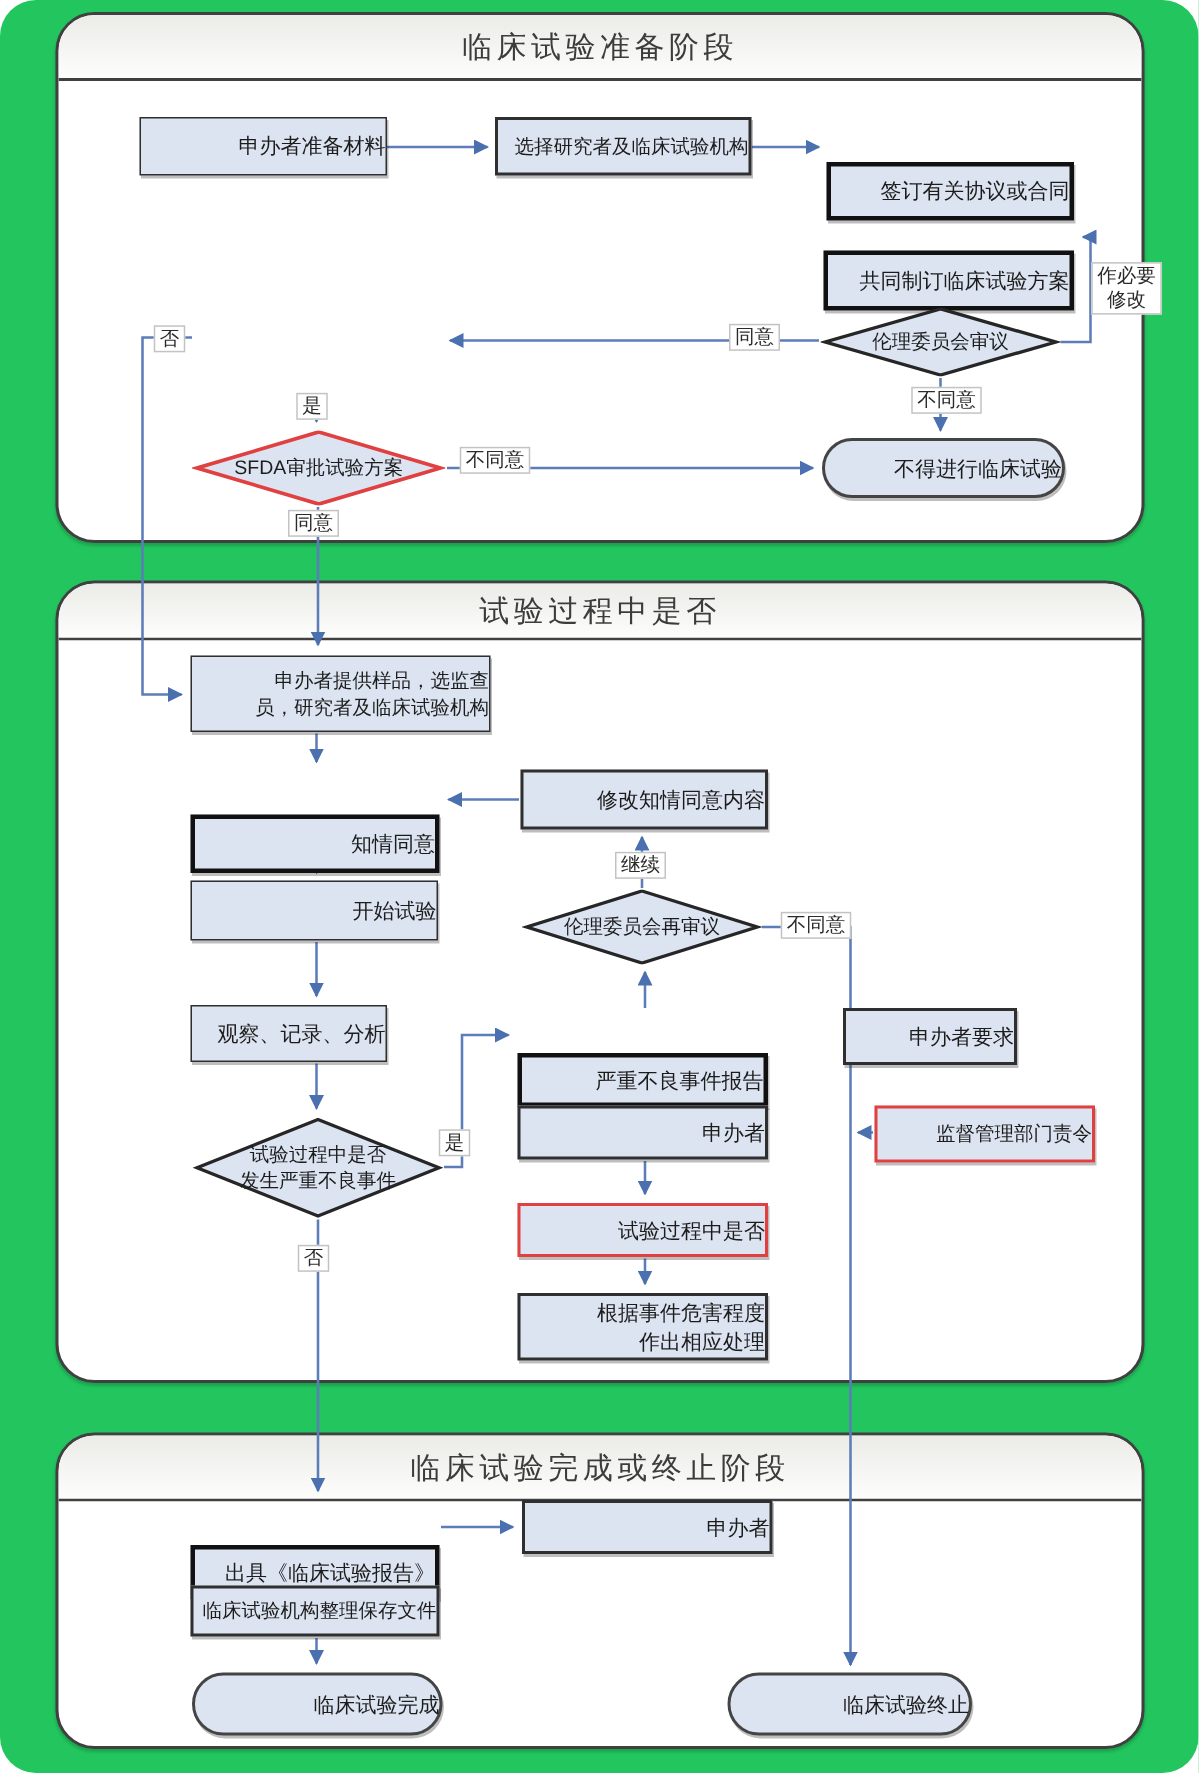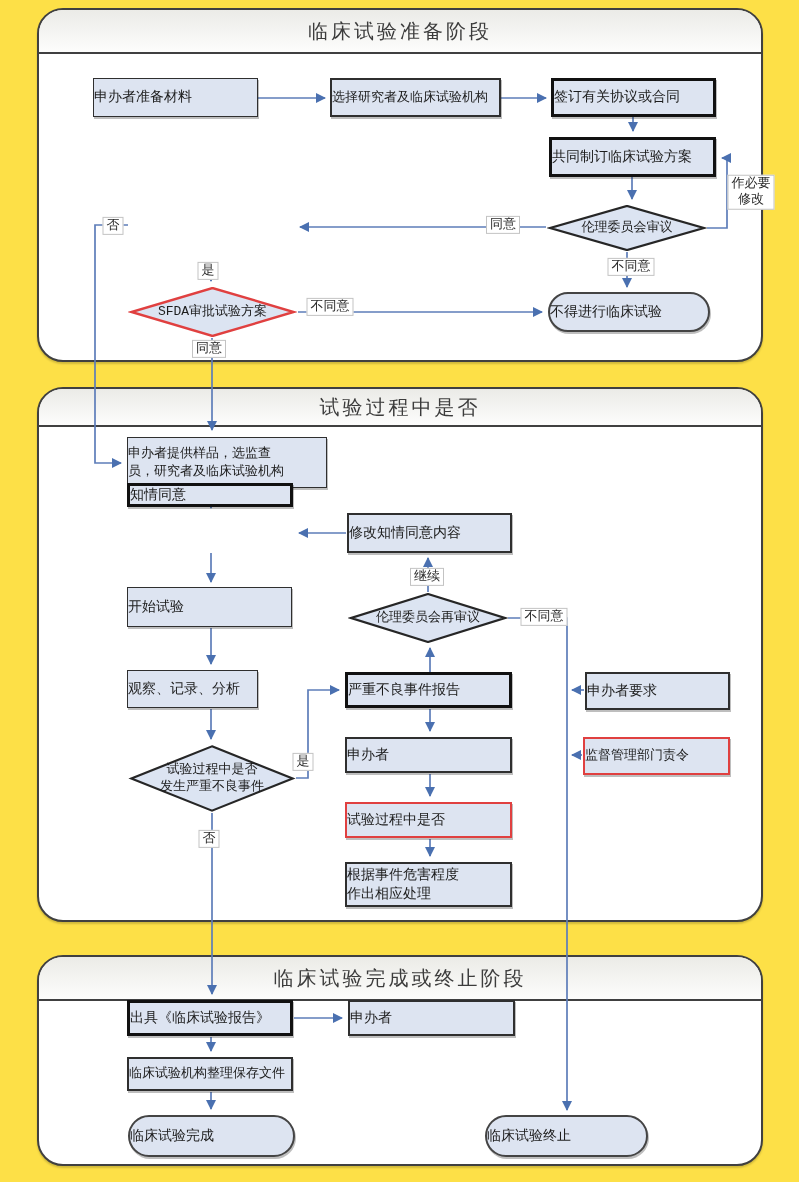--- a/index.html
+++ b/index.html
@@ -1,37 +1,37 @@
 <!DOCTYPE html>
 <html><head>
 <meta charset="utf-8">
 <style>
   html,body{margin:0;padding:0;background:#ffffff;}
   #canvas{
-    position:relative;width:799px;height:1182px;background:#fde047;overflow:hidden;
-    font-family:Liberation Mono, monospace;color:#1c1c1c;
+    position:relative;width:799px;height:1182px;background:#22c55e;overflow:hidden;
+    font-family:Liberation Sans, sans-serif;color:#1c1c1c;border-radius:24px;
   }
   .section{
     position:absolute;border:2px solid #404040;border-radius:26px;background:#ffffff;
     box-sizing:border-box;z-index:0;box-shadow:0 2px 2px rgba(0,0,0,0.18);
   }
   .band{
     position:absolute;left:0;right:0;top:0;border-bottom:2px solid #404040;
     border-radius:24px 24px 0 0;background:linear-gradient(#ebebe7,#fdfdfc);
     display:flex;align-items:center;justify-content:center;
   }
   .band-title{font-size:20px;letter-spacing:3px;color:#3c3c3c;}
   svg.wires{position:absolute;left:0;top:0;z-index:1;}
   .node{
     position:absolute;background:#dde4f1;border:2px solid #2f2f2f;box-sizing:border-box;
-    display:flex;flex-direction:column;align-items:flex-start;justify-content:center;text-align:center;
+    display:flex;flex-direction:column;align-items:flex-end;justify-content:center;text-align:center;
     font-size:14px;line-height:1.35;z-index:2;box-shadow:1px 2px 0 rgba(40,40,40,0.30);
   }
   .node.thin{border-width:1.5px;}
-  .node.thick{border-width:3px;border-color:#111;}
+  .node.thick{border-width:3px;border-color:#111;margin-top:30px;}
   .node.red{border-color:#e04040;}
   .node.small-text{font-size:13px;}
   .stadium{border-radius:21px;border-color:#444;}
   .diamond{
     position:absolute;background:transparent;border:none;box-shadow:none;
     display:flex;align-items:center;justify-content:center;text-align:center;
     font-size:13px;line-height:1.3;z-index:2;
   }
   .diamond > svg{position:absolute;left:0;top:0;width:100%;height:100%;}
   .dpoly{fill:#dce4f2;stroke:#262626;stroke-width:2.2;vector-effect:non-scaling-stroke;}
@@ -131,21 +131,21 @@
   </div>
 
   <div class="node stadium" style="left:548px;top:292px;width:162px;height:40px">
     <span>不得进行临床试验</span>
   </div>
 
   <div class="node thin small-text" style="left:127px;top:437px;width:200px;height:51px">
     <span>申办者提供样品，选监查</span>
     <span>员，研究者及临床试验机构</span>
   </div>
-  <div class="node thick" style="left:127px;top:483px;width:166px;height:24px">
+  <div class="node thick" style="left:127px;top:513px;width:166px;height:39px">
     <span>知情同意</span>
   </div>
   <div class="node" style="left:347px;top:513px;width:165px;height:40px">
     <span>修改知情同意内容</span>
   </div>
   <div class="node thin" style="left:127px;top:587px;width:165px;height:40px">
     <span>开始试验</span>
   </div>
   <div class="node thin" style="left:127px;top:670px;width:131px;height:38px">
     <span>观察、记录、分析</span>
@@ -174,21 +174,21 @@
   <div class="node" style="left:345px;top:737px;width:167px;height:36px">
     <span>申办者</span>
   </div>
   <div class="node red" style="left:345px;top:802px;width:167px;height:36px">
     <span>试验过程中是否</span>
   </div>
   <div class="node" style="left:345px;top:862px;width:167px;height:45px">
     <span>根据事件危害程度</span>
     <span>作出相应处理</span>
   </div>
-  <div class="node" style="left:585px;top:672px;width:145px;height:38px">
+  <div class="node" style="left:562px;top:672px;width:116px;height:38px">
     <span>申办者要求</span>
   </div>
   <div class="node thick" style="left:127px;top:1000px;width:166px;height:36px">
     <span>出具《临床试验报告》</span>
   </div>
 
   <div class="node red small-text" style="left:583px;top:737px;width:147px;height:38px">
     <span>监督管理部门责令</span>
   </div>
   <div class="node" style="left:348px;top:1000px;width:167px;height:36px">

